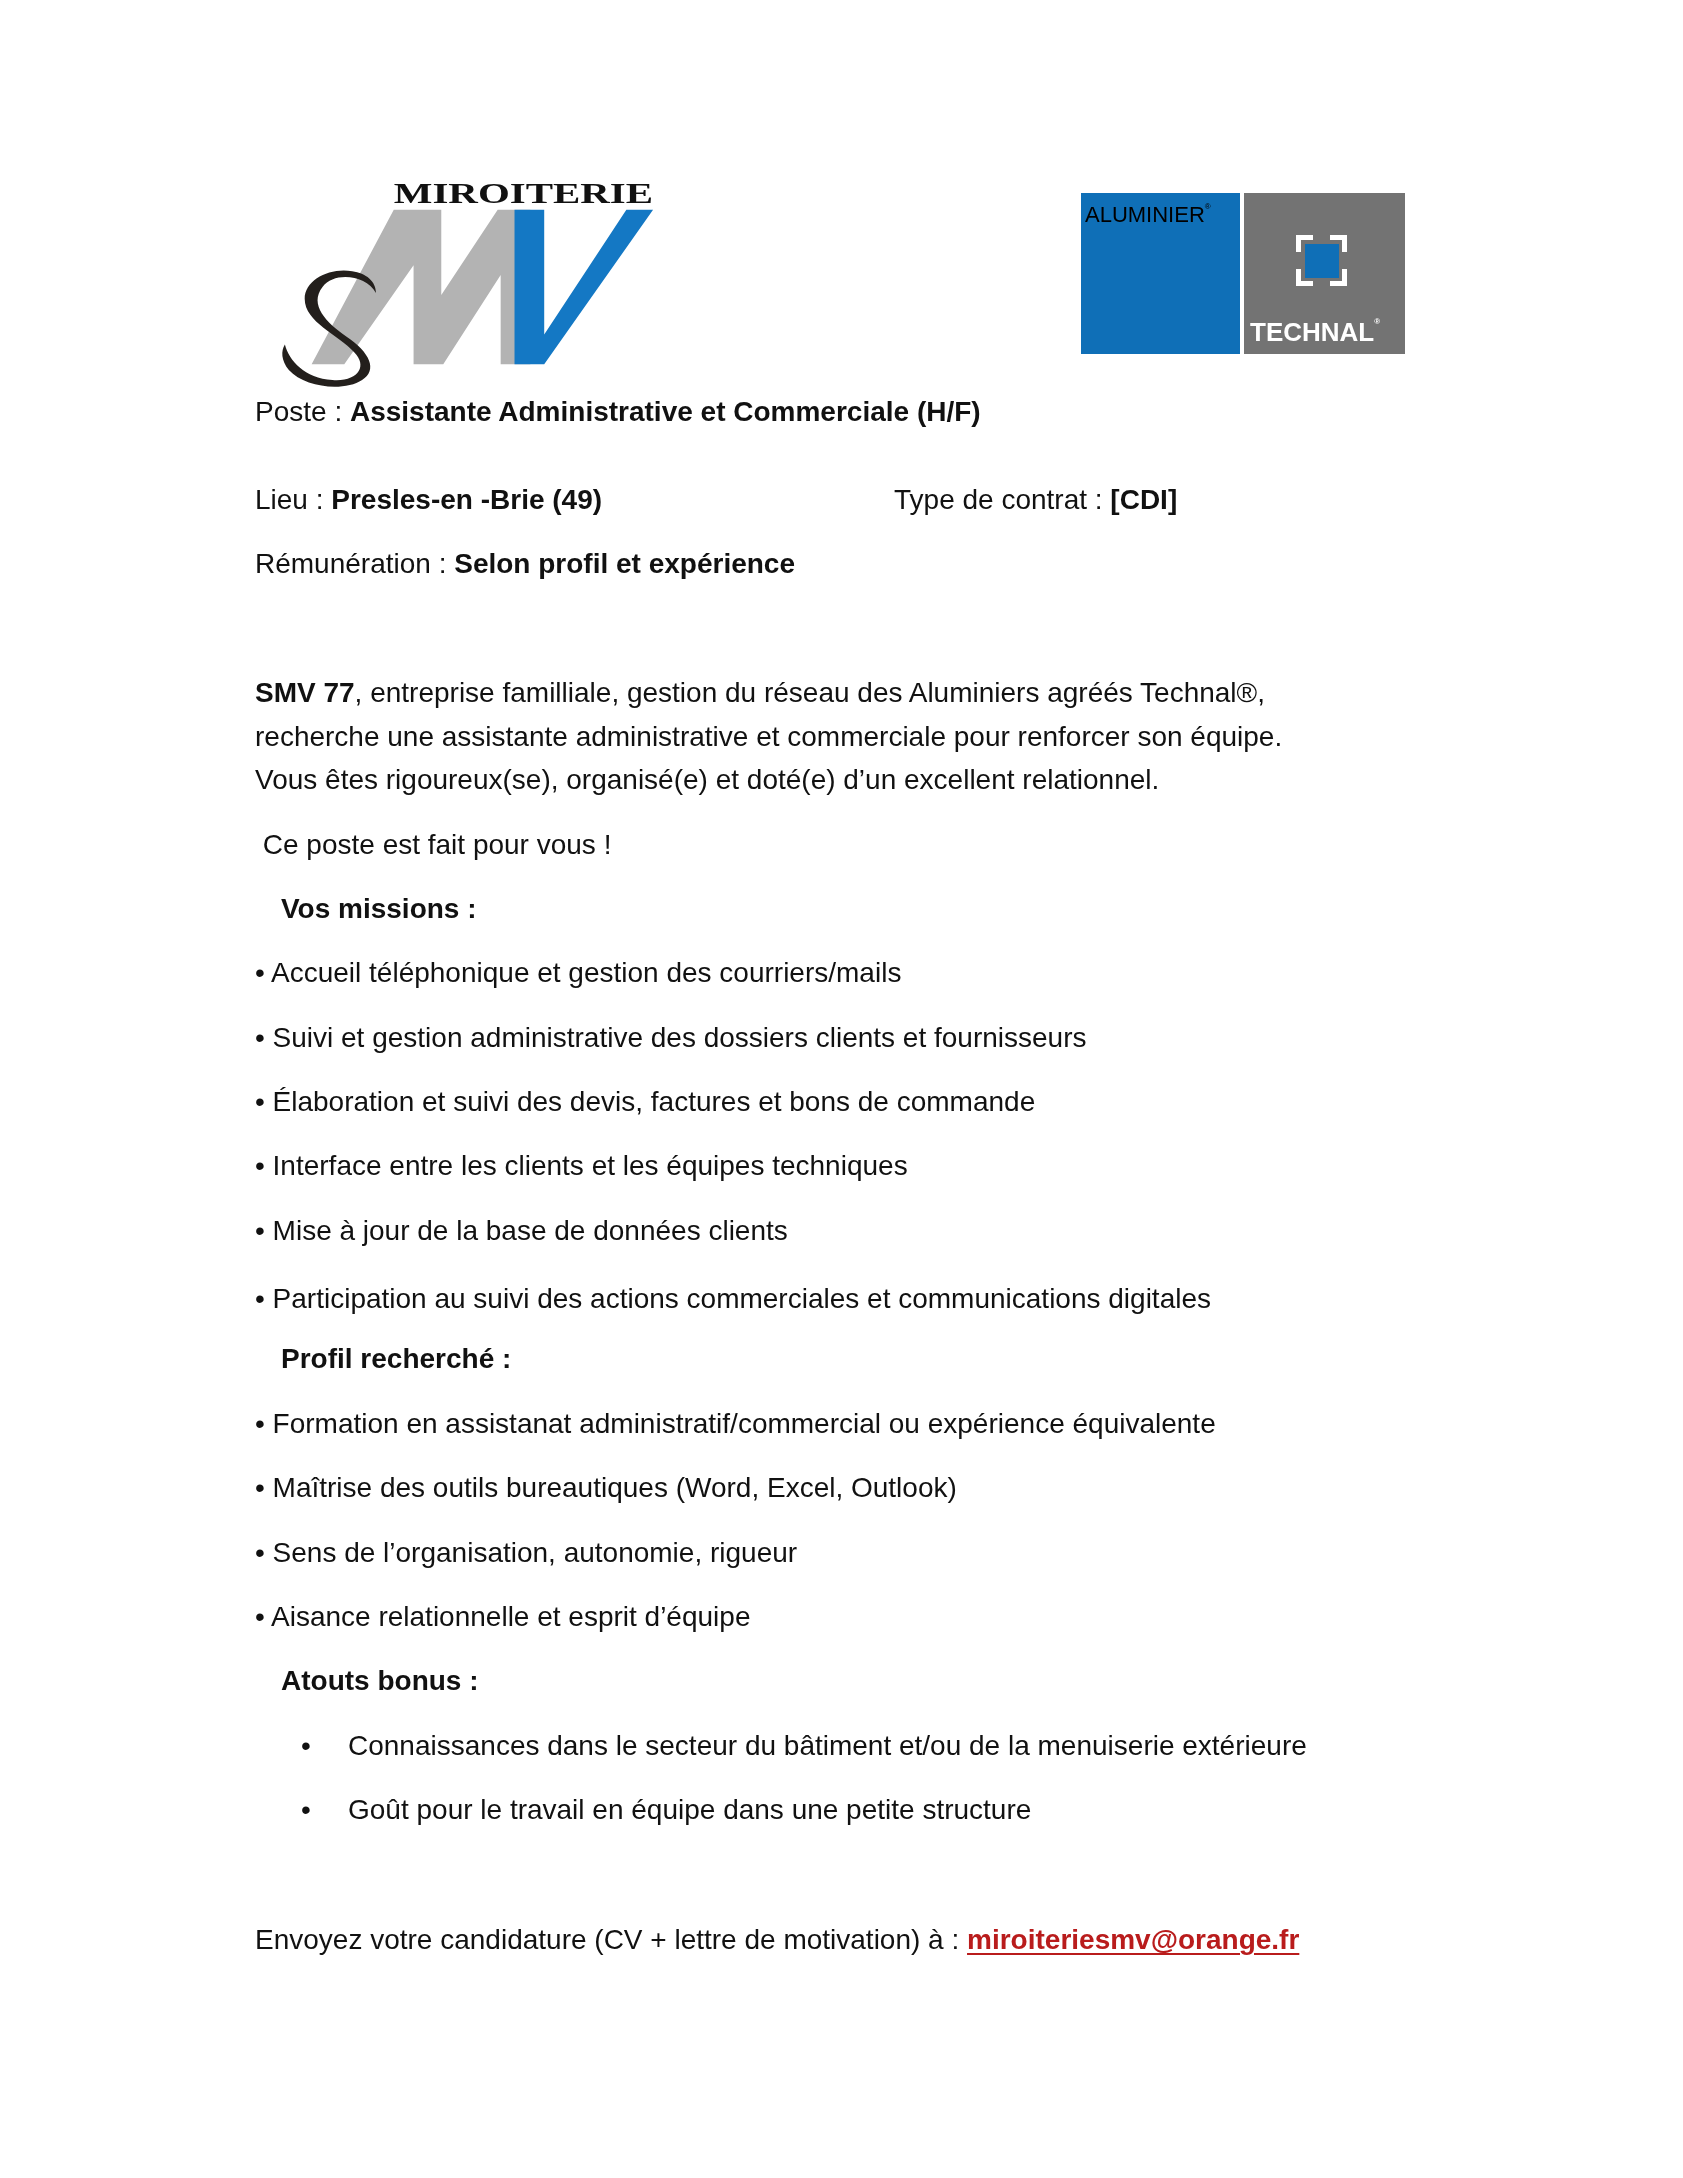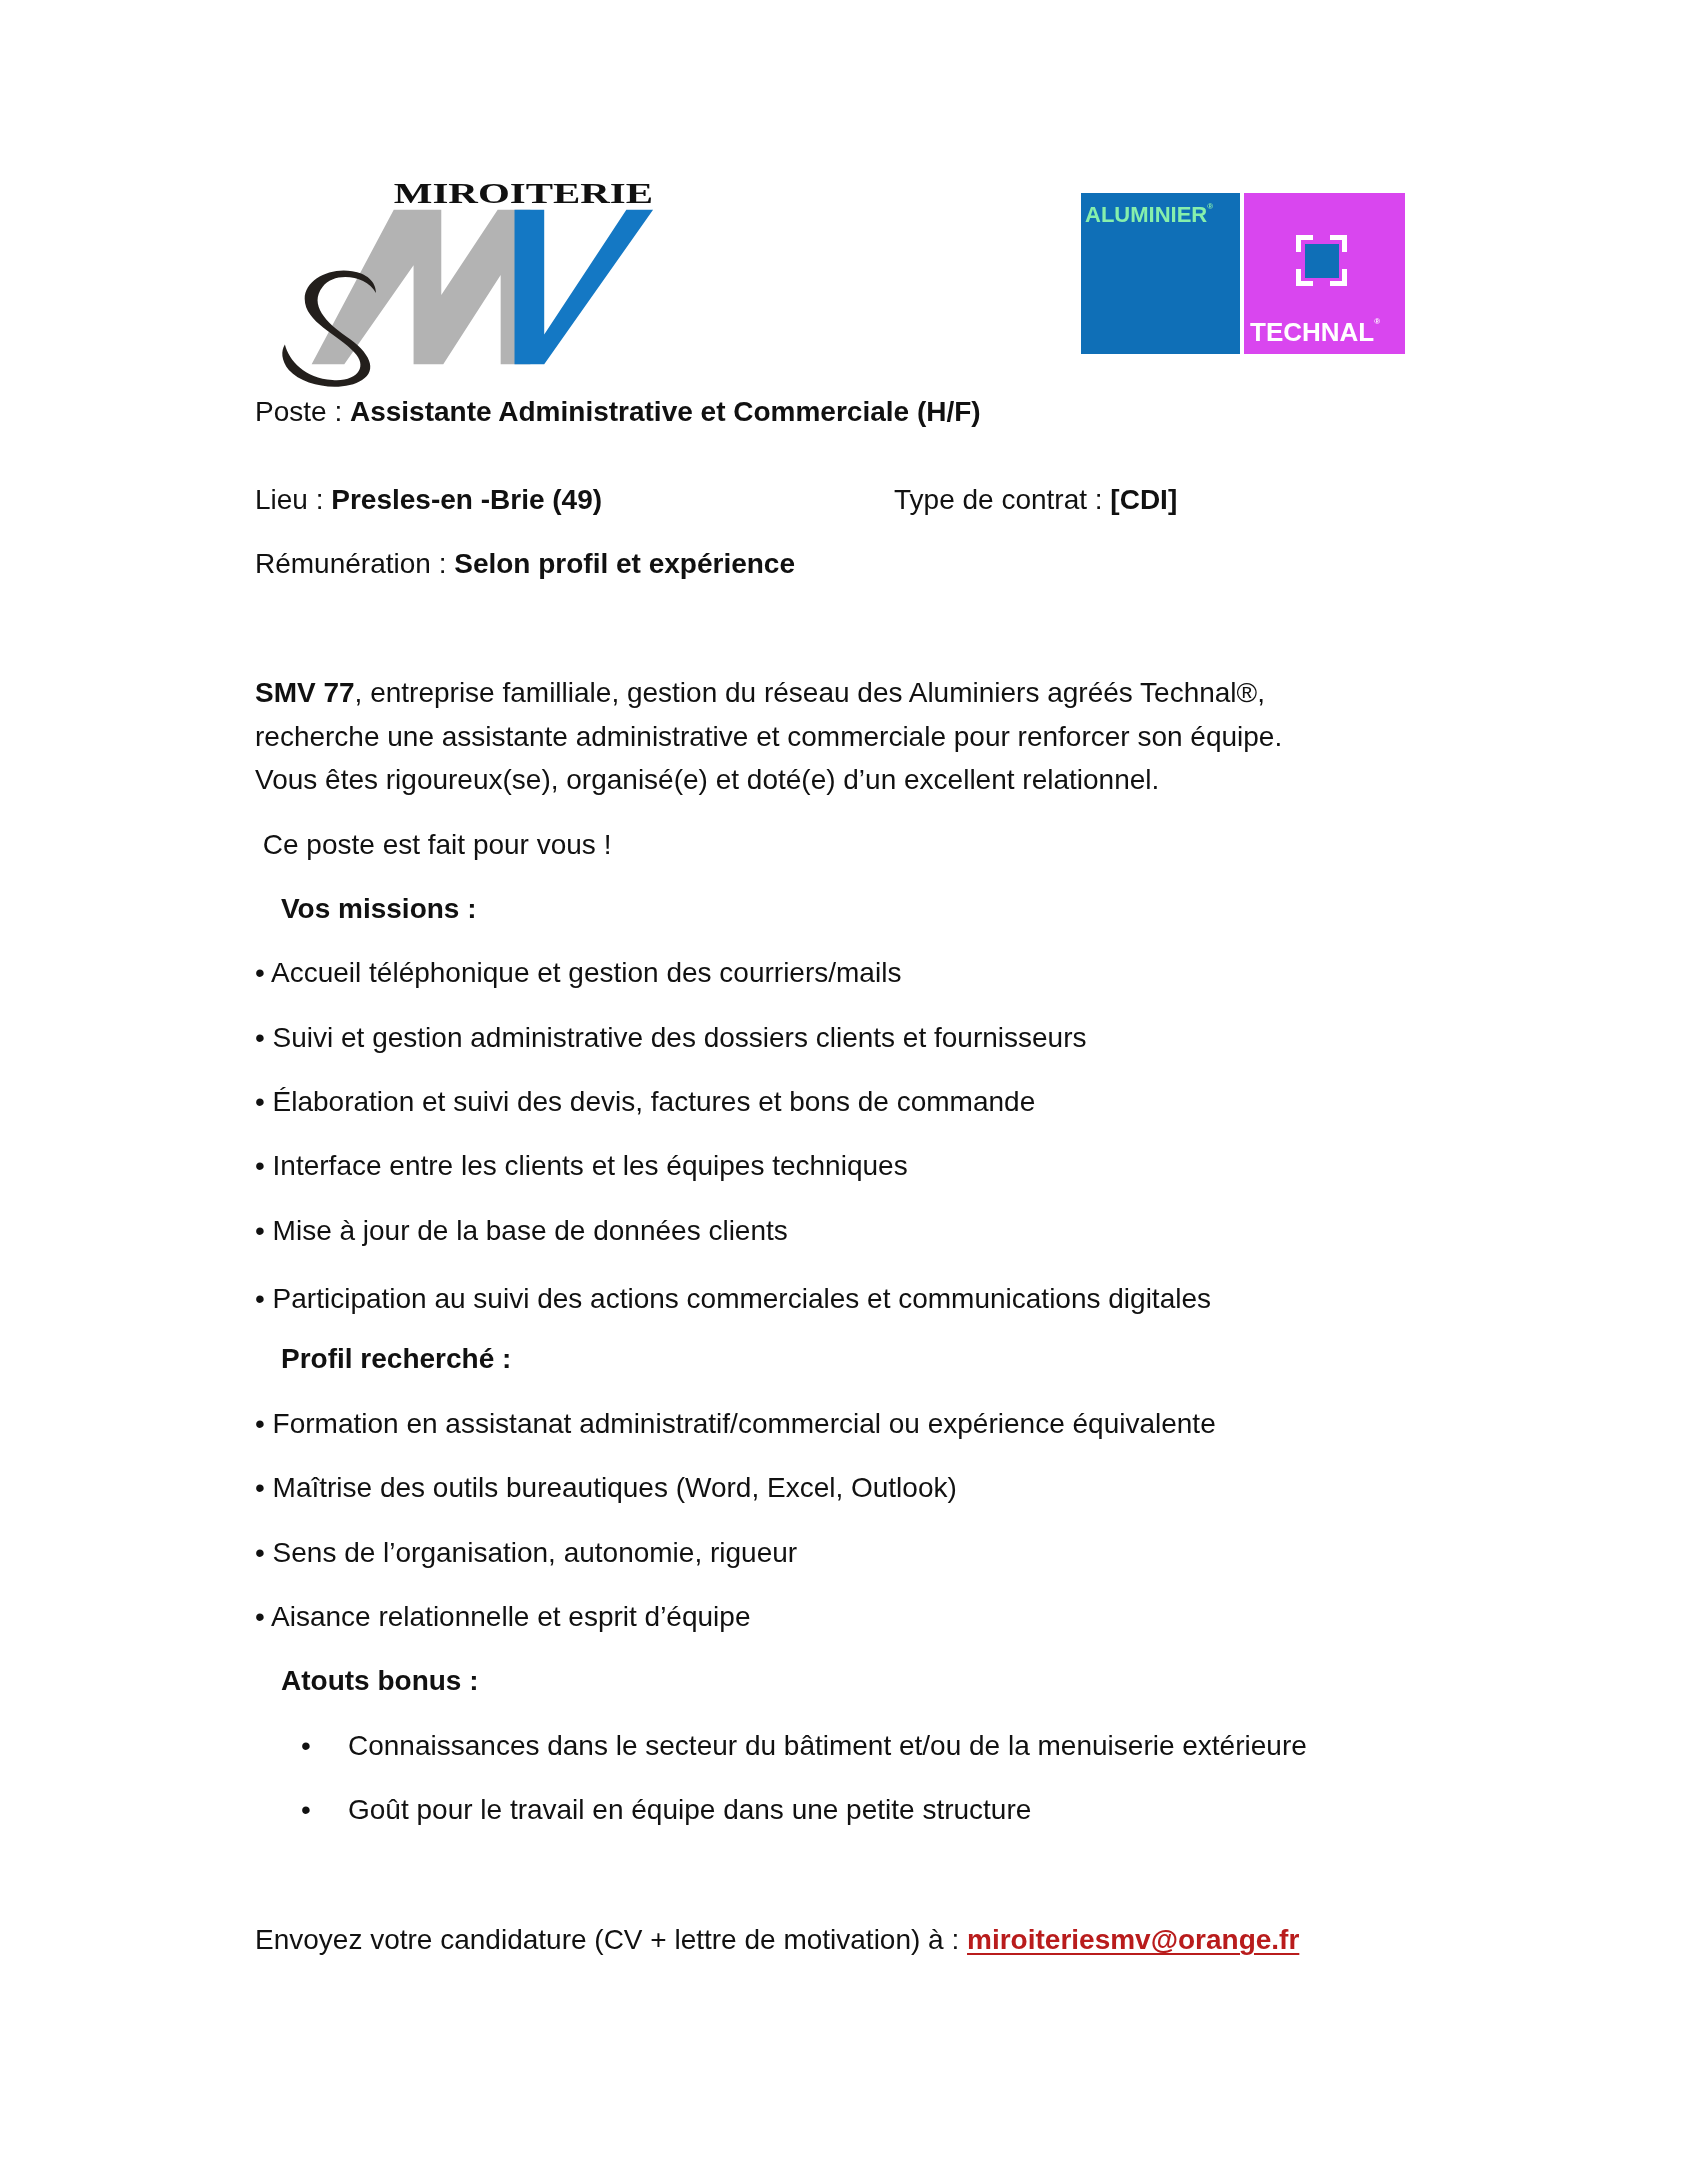--- a/index.html
+++ b/index.html
@@ -4,22 +4,22 @@
 <style>
   html, body { margin: 0; padding: 0; background: #ffffff; }
   body {
     width: 1683px; height: 2178px; position: relative; overflow: hidden;
     font-family: "Liberation Sans", "DejaVu Sans", sans-serif;
     color: #111111;
   }
   .logo-smv { position: absolute; left: 275px; top: 176px; width: 386px; height: 218px; }
   .logo-technal { position: absolute; left: 1081px; top: 193px; width: 325px; height: 161px; }
   .t-blue { position: absolute; left: 0; top: 0; width: 159px; height: 161px; background: #0f6fb7; }
-  .t-black { position: absolute; left: 163px; top: 0; width: 161px; height: 161px; background: #d946ef; }
-  .t-alu { position: absolute; left: 4px; top: 9px; color: #86efac; font-weight: bold; font-size: 22px; letter-spacing: 0px; }
+  .t-black { position: absolute; left: 163px; top: 0; width: 161px; height: 161px; background: #737373; }
+  .t-alu { position: absolute; left: 4px; top: 9px; color: #000000; font-weight: normal; font-size: 22px; letter-spacing: 0px; }
   .t-alu sup, .t-tech sup { font-size: 8px; vertical-align: top; }
   .t-tech { position: absolute; left: 6px; bottom: 6px; color: #ffffff; font-weight: bold; font-size: 26px; }
   .t-frame { position: absolute; left: 52px; top: 42px; width: 51px; height: 51px; }
   .t-frame .corner { position: absolute; width: 12px; height: 12px; border: 0 solid #ffffff; }
   .t-frame .c-tl { left: 0; top: 0; border-top-width: 5px; border-left-width: 5px; }
   .t-frame .c-tr { right: 0; top: 0; border-top-width: 5px; border-right-width: 5px; }
   .t-frame .c-bl { left: 0; bottom: 0; border-bottom-width: 5px; border-left-width: 5px; }
   .t-frame .c-br { right: 0; bottom: 0; border-bottom-width: 5px; border-right-width: 5px; }
   .t-frame .inner { position: absolute; left: 9px; top: 9px; width: 34px; height: 34px; background: #0f6fb7; }
 

